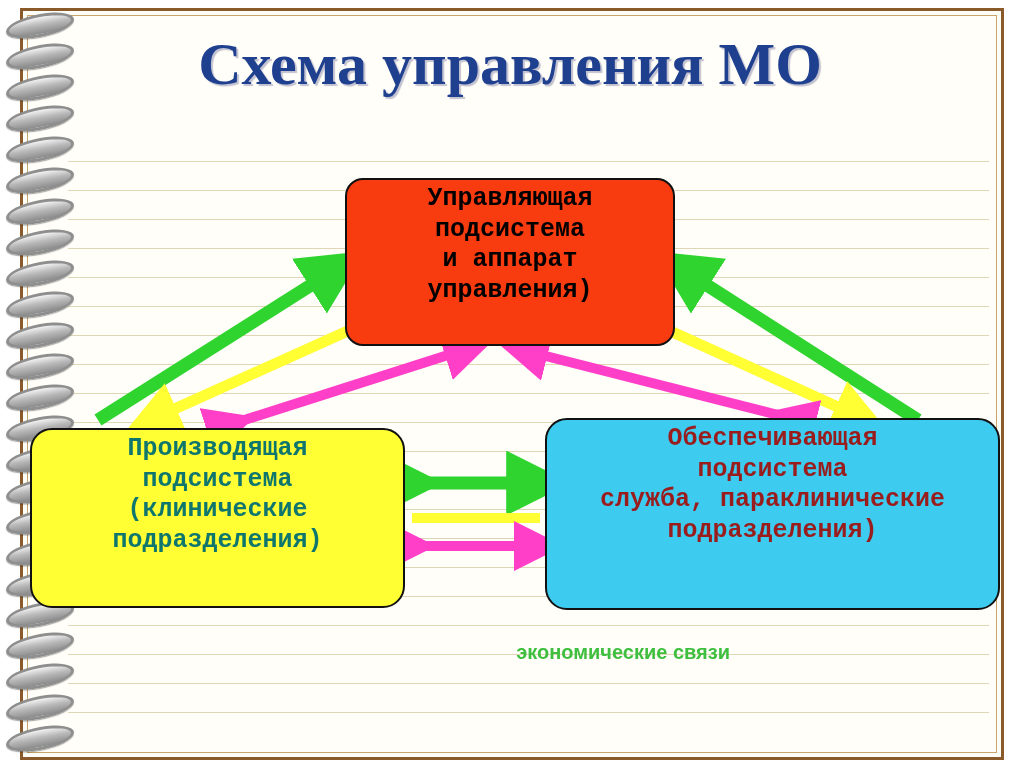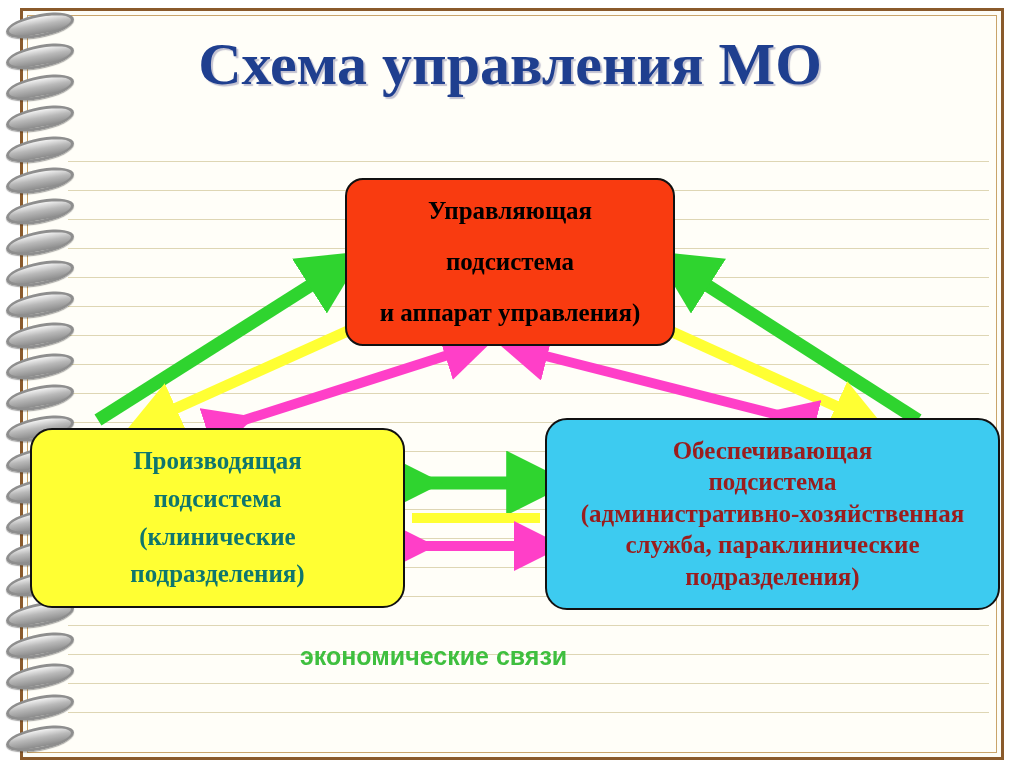--- a/index.html
+++ b/index.html
@@ -93,23 +93,24 @@
   .box {
     position: absolute;
     box-sizing: border-box;
     border-radius: 22px;
     border: 2px solid #111;
     text-align: center;
     font-weight: bold;
     line-height: 1.22;
     display: flex;
     flex-direction: column;
-    justify-content: space-between;
+    justify-content: flex-start;
     align-items: center;
-    padding: 16px 8px;
+    padding: 4px 8px;
+    font-family: Liberation Mono, monospace;
   }
   .box .ln { display: block; width: 100%; }
 
   #box-managing {
     left: 345px; top: 178px; width: 330px; height: 168px;
     background: #f93b10;
     color: #000000;
     font-size: 25px;
     border-radius: 18px;
   }
@@ -136,23 +137,23 @@
   }
 
   
   .legend {
     position: absolute;
     left: 300px;
     top: 640px;
     width: 430px;
     font-family: "Liberation Sans", sans-serif;
     font-weight: bold;
-    font-size: 25px;
+    font-size: 20px;
     line-height: 1.28;
-    text-align: left;
+    text-align: right;
   }
   .legend div { white-space: nowrap; }
   .lg-econ { color: #3fbf3f; }
   .lg-org  { color: #2f3a94; }
   .lg-info { color: #ff3fc8; }
 </style>
 </head>
 <body>
 
 <div id="slide">
@@ -249,21 +250,20 @@
   <div class="box" id="box-producing">
     <span class="ln">Производящая</span>
     <span class="ln">подсистема</span>
     <span class="ln">(клинические</span>
     <span class="ln">подразделения)</span>
   </div>
 
   <div class="box" id="box-supporting">
     <span class="ln hdr">Обеспечивающая</span>
     <span class="ln hdr">подсистема</span>
-    <span class="ln">(административно-хозяйственная</span>
     <span class="ln">служба, параклинические</span>
     <span class="ln">подразделения)</span>
   </div>
 
   <div class="legend">
     <div class="lg-econ">экономические связи</div>
   </div>
 
 </div>
 

